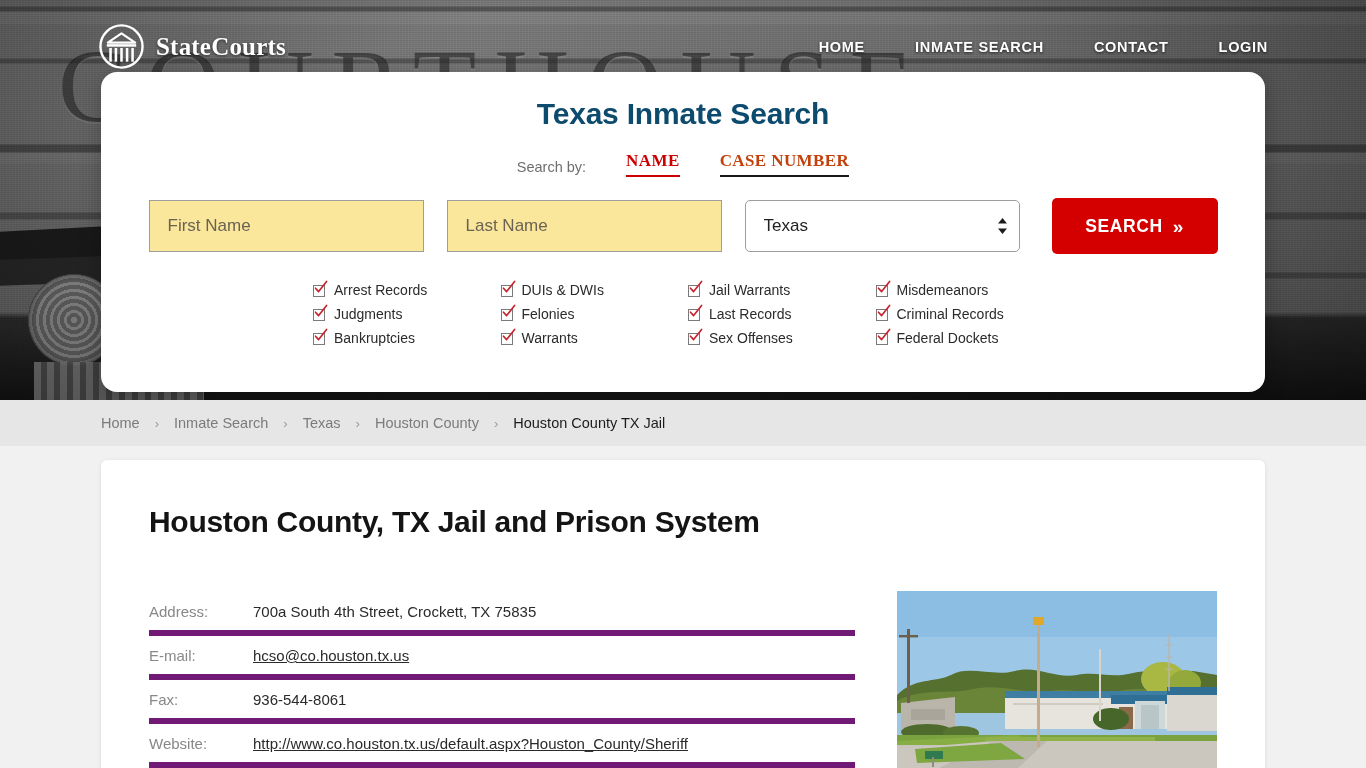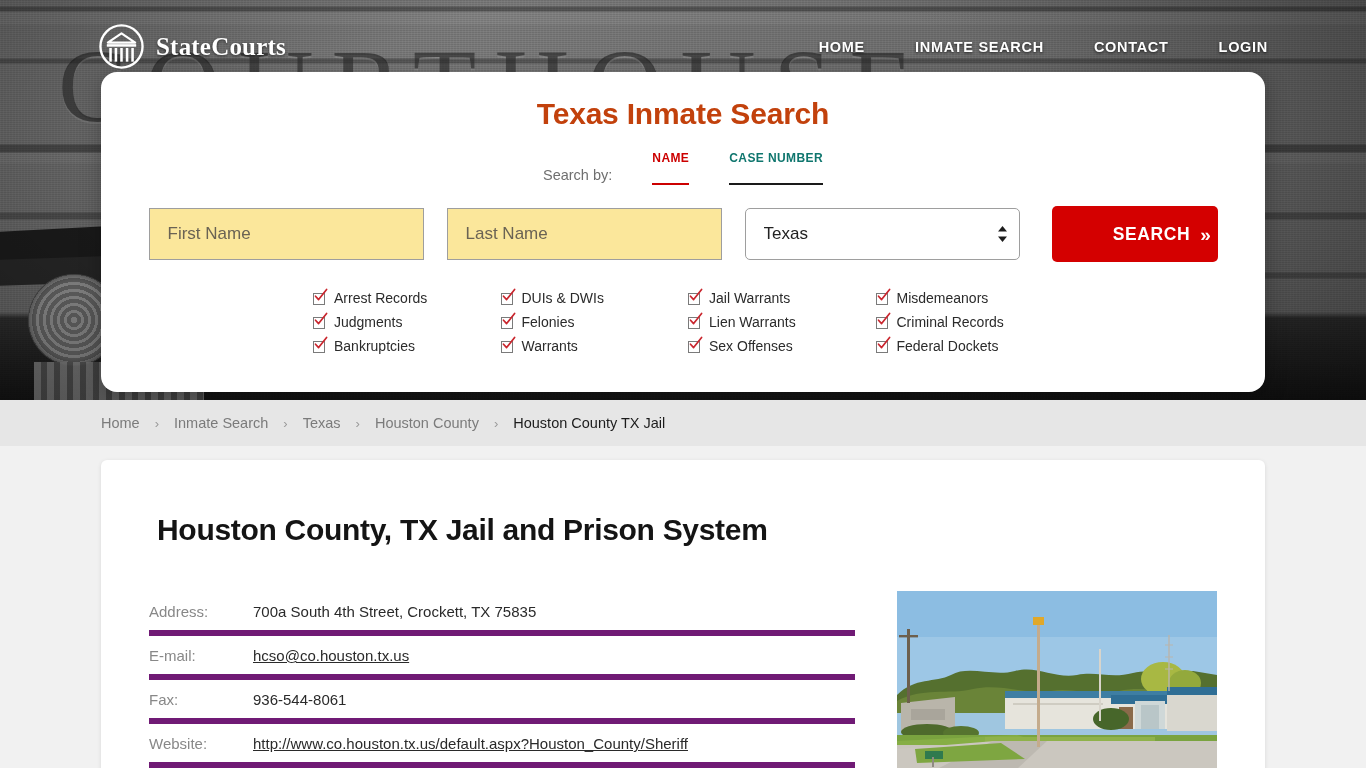--- a/index.html
+++ b/index.html
@@ -150,41 +150,42 @@
     border-radius: 16px;
     box-shadow: 0 4px 22px rgba(0,0,0,.28);
     z-index: 5;
     text-align: center;
   }
   .card-title {
     margin: 0;
     padding-top: 25px;
     font-size: 30px;
     font-weight: bold;
-    color: #c2410c;
+    color: #0c4a6e;
     letter-spacing: -.2px;
   }
   .searchby-row {
     margin-top: 20px;
     display: flex; align-items: flex-end; justify-content: center; gap: 40px;
   }
   .searchby-label {
     font-size: 14.5px;
     color: #6f6f6f;
     position: relative; top: -2px;
   }
   .tab {
-    font-size: 12px;
+    font-size: 17px;
     font-weight: bold;
     letter-spacing: .4px;
-    padding-bottom: 18px;
+    padding-bottom: 4px;
     cursor: pointer;
+    font-family: Liberation Serif, serif;
   }
   .tab.active { color: #cc0000; border-bottom: 2.5px solid #cc0000; }
-  .tab.inactive { color: #0f766e; border-bottom: 2.5px solid #1a1a1a; text-align: center; }
+  .tab.inactive { color: #c2410c; border-bottom: 2.5px solid #1a1a1a; text-align: center; }
 
   .fields-row {
     margin-top: 21px;
     display: flex; align-items: center; justify-content: center; gap: 23px;
   }
   .txt-input {
     width: 275px; height: 52px;
     background: #fbe79b;
     border: 1px solid #9e9e9e;
     border-radius: 0;
@@ -223,21 +224,21 @@
   .search-btn {
     width: 166px; height: 56px;
     background: #d40000;
     border: none; border-radius: 5px;
     color: #ffffff;
     font-family: "Liberation Sans", sans-serif;
     font-size: 17.5px;
     font-weight: bold;
     letter-spacing: .6px;
     cursor: pointer;
-    display: inline-flex; align-items: center; justify-content: flex-end; gap: 10px; margin-left: 9px;
+    display: inline-flex; align-items: center; justify-content: center; gap: 10px; margin-left: 9px;
   }
   .search-btn .chev { font-size: 19px; line-height: 1; }
 
   .checks {
     margin: 24px auto 0;
     width: 760px;
     display: grid;
     grid-template-columns: repeat(4, 1fr);
     grid-auto-flow: column;
     grid-template-rows: repeat(3, 24px);
@@ -285,21 +286,21 @@
   
   .content-card {
     position: absolute;
     top: 460px; left: 101px;
     width: 1164px; height: 320px;
     background: #ffffff;
     border-radius: 6px;
     box-shadow: 0 1px 4px rgba(0,0,0,.10);
   }
   .page-h1 {
-    margin: 8px;
+    margin: 0;
     position: absolute; left: 48px; top: 45px;
     font-size: 30px;
     font-weight: bold;
     color: #141414;
     letter-spacing: -.3px;
   }
   .detail-table {
     position: absolute;
     left: 48px; top: 132px;
     width: 706px;
@@ -463,21 +464,21 @@
         </span>
         <span>Jail Warrants</span>
       </label>
       <label class="check-item">
         <span class="cbox">
           <span class="bx"></span>
           <svg class="tick" viewBox="0 0 14 16">
               <path d="M1.5 8.2 L4.6 11.6 L12.6 1.4" fill="none" stroke="#c9252d" stroke-width="1.7" stroke-linecap="round" stroke-linejoin="round"></path>
             </svg>
         </span>
-        <span>Lien Warrants</span>
+        <span>Last Records</span>
       </label>
       <label class="check-item">
         <span class="cbox">
           <span class="bx"></span>
           <svg class="tick" viewBox="0 0 14 16">
               <path d="M1.5 8.2 L4.6 11.6 L12.6 1.4" fill="none" stroke="#c9252d" stroke-width="1.7" stroke-linecap="round" stroke-linejoin="round"></path>
             </svg>
         </span>
         <span>Sex Offenses</span>
       </label>

